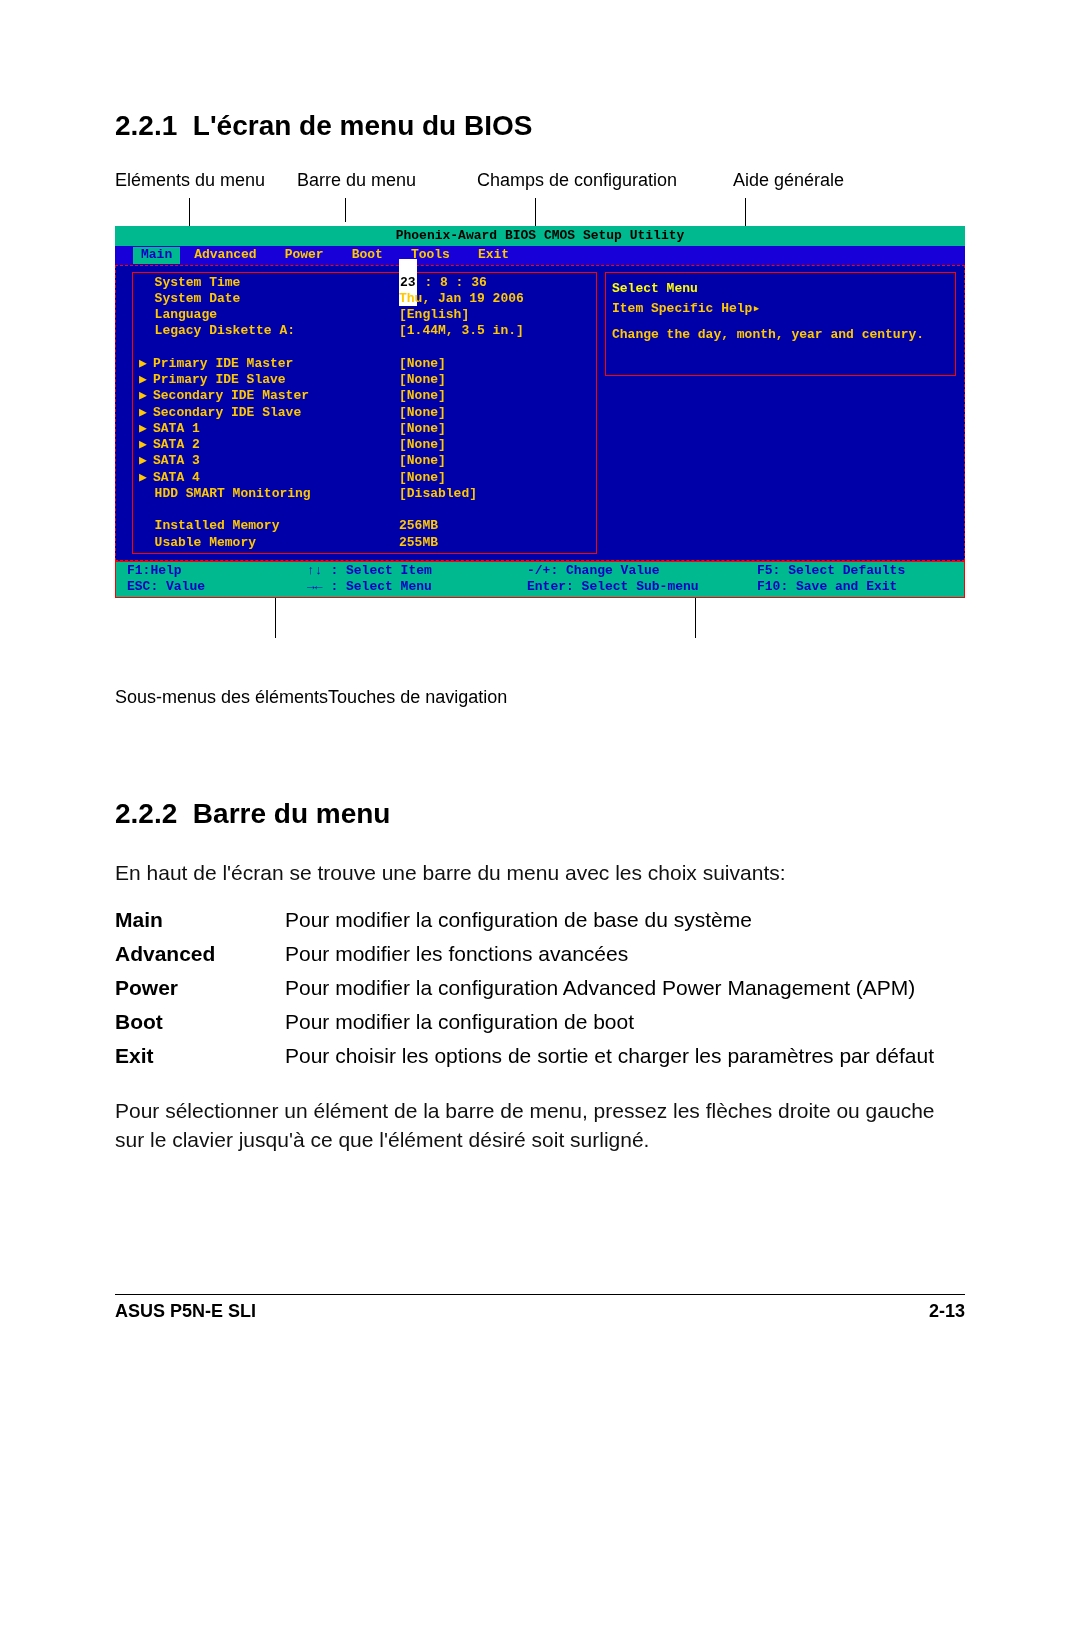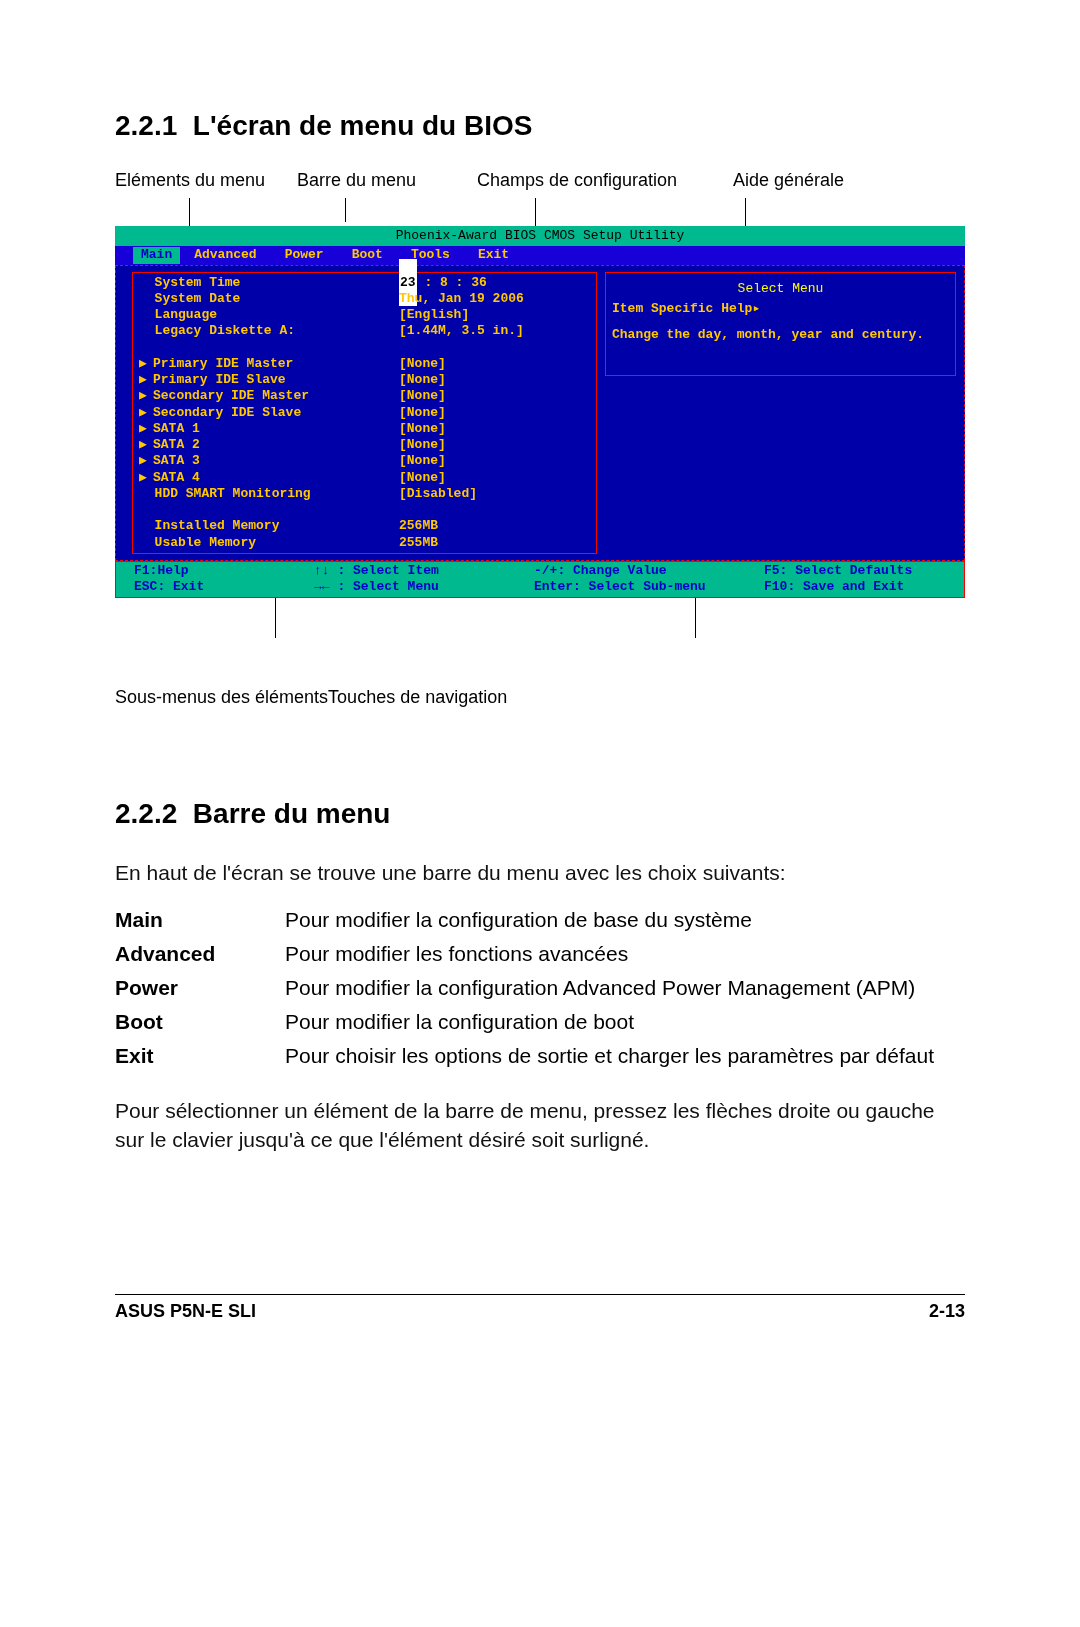--- a/index.html
+++ b/index.html
@@ -38,21 +38,21 @@
     border: 0;
     font-family: "Courier New", monospace;
     font-size: 13px;
     line-height: 1.25;
     background: #00b98e;
     position: relative;
   }
   .bios-title {
     background: #00b98e;
     color: #000;
-    font-weight: normal;
+    font-weight: bold;
     text-align: center;
     padding: 2px 0 2px 0;
   }
   .bios-menubar {
     background: #1700d8;
     color: #ffc800;
     font-weight: bold;
     padding: 1px 0 1px 18px;
     display: flex;
   }
@@ -82,37 +82,37 @@
   .row { display: flex; }
   .row .k { flex: 0 0 260px; }
   .row .v { flex: 1; }
   .row .arrow { display:inline-block; width: 14px; color:#ffc800; }
   .bios-right {
     flex: 1;
     padding: 0 8px 0 4px;
   }
   .help-hdr {
     color: #ffff00;
-    font-weight: normal;
-    text-align: center;
+    font-weight: bold;
+    text-align: left;
     padding: 4px 0 4px 0;
   }
   .help-box {
     border: 1px solid #f00;
     padding: 4px 6px 32px 6px;
     color: #ffc800;
     font-weight: bold;
     min-height: 90px;
   }
   .footer-keys {
     background: #00b98e;
     color: #0000c8;
     border: 1px solid #f00;
     font-weight: bold;
-    padding: 1px 6px 2px 18px;
+    padding: 1px 6px 2px 11px;
     display: grid;
     grid-template-columns: 180px 220px 230px auto;
     row-gap: 0;
   }
   
   .below-labels {
     display: flex;
     font-size: 18px;
     color: #000;
     margin-top: 44px;
@@ -245,21 +245,21 @@
             <div style="height:10px"></div>
             <div>Change the day, month, year and century.</div>
           </div>
         </div>
       </div>
       <div class="footer-keys">
         <span>F1:Help</span>
         <span>↑↓ : Select Item</span>
         <span>-/+: Change Value</span>
         <span>F5: Select Defaults</span>
-        <span>ESC: Exit</span>
+        <span>ESC: Value</span>
         <span>→← : Select Menu</span>
         <span>Enter: Select Sub-menu</span>
         <span>F10: Save and Exit</span>
       </div>
     </div>
 
     <div style="position:relative;height:40px;">
       <div class="line-vert" style="position:absolute;left:160px;top:0;height:40px"></div>
       <div class="line-vert" style="position:absolute;left:580px;top:0;height:40px"></div>
     </div>

